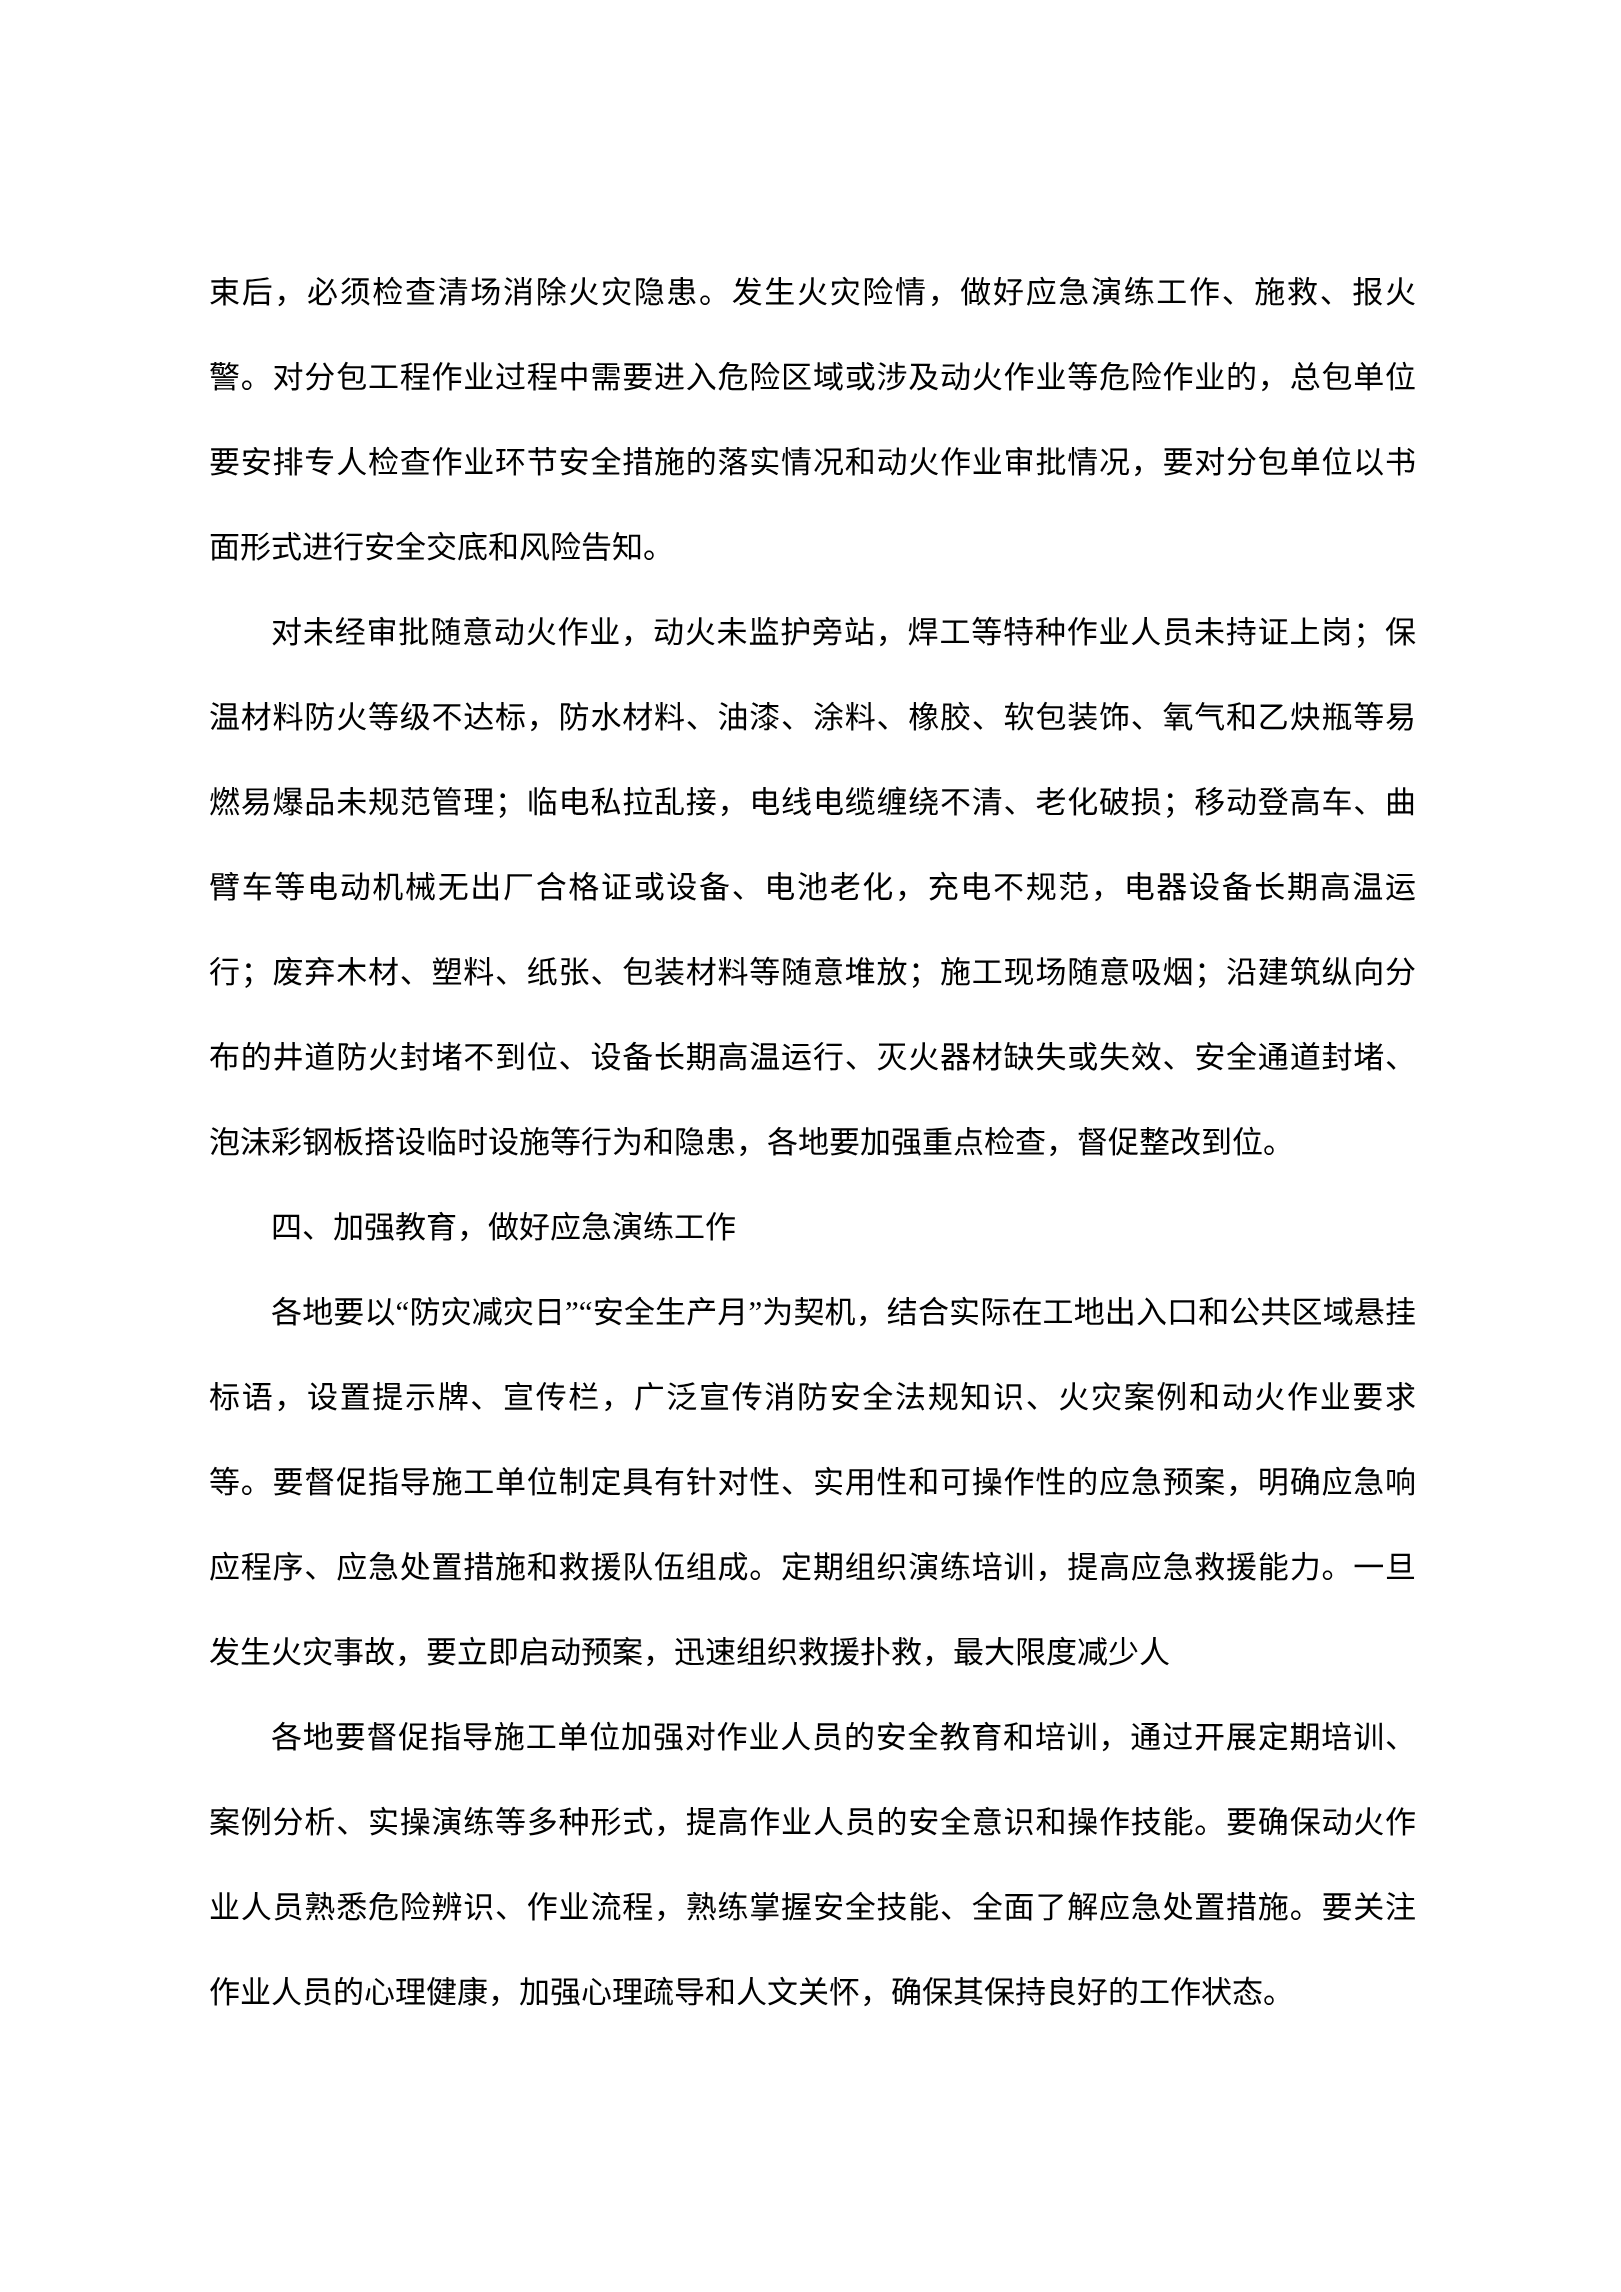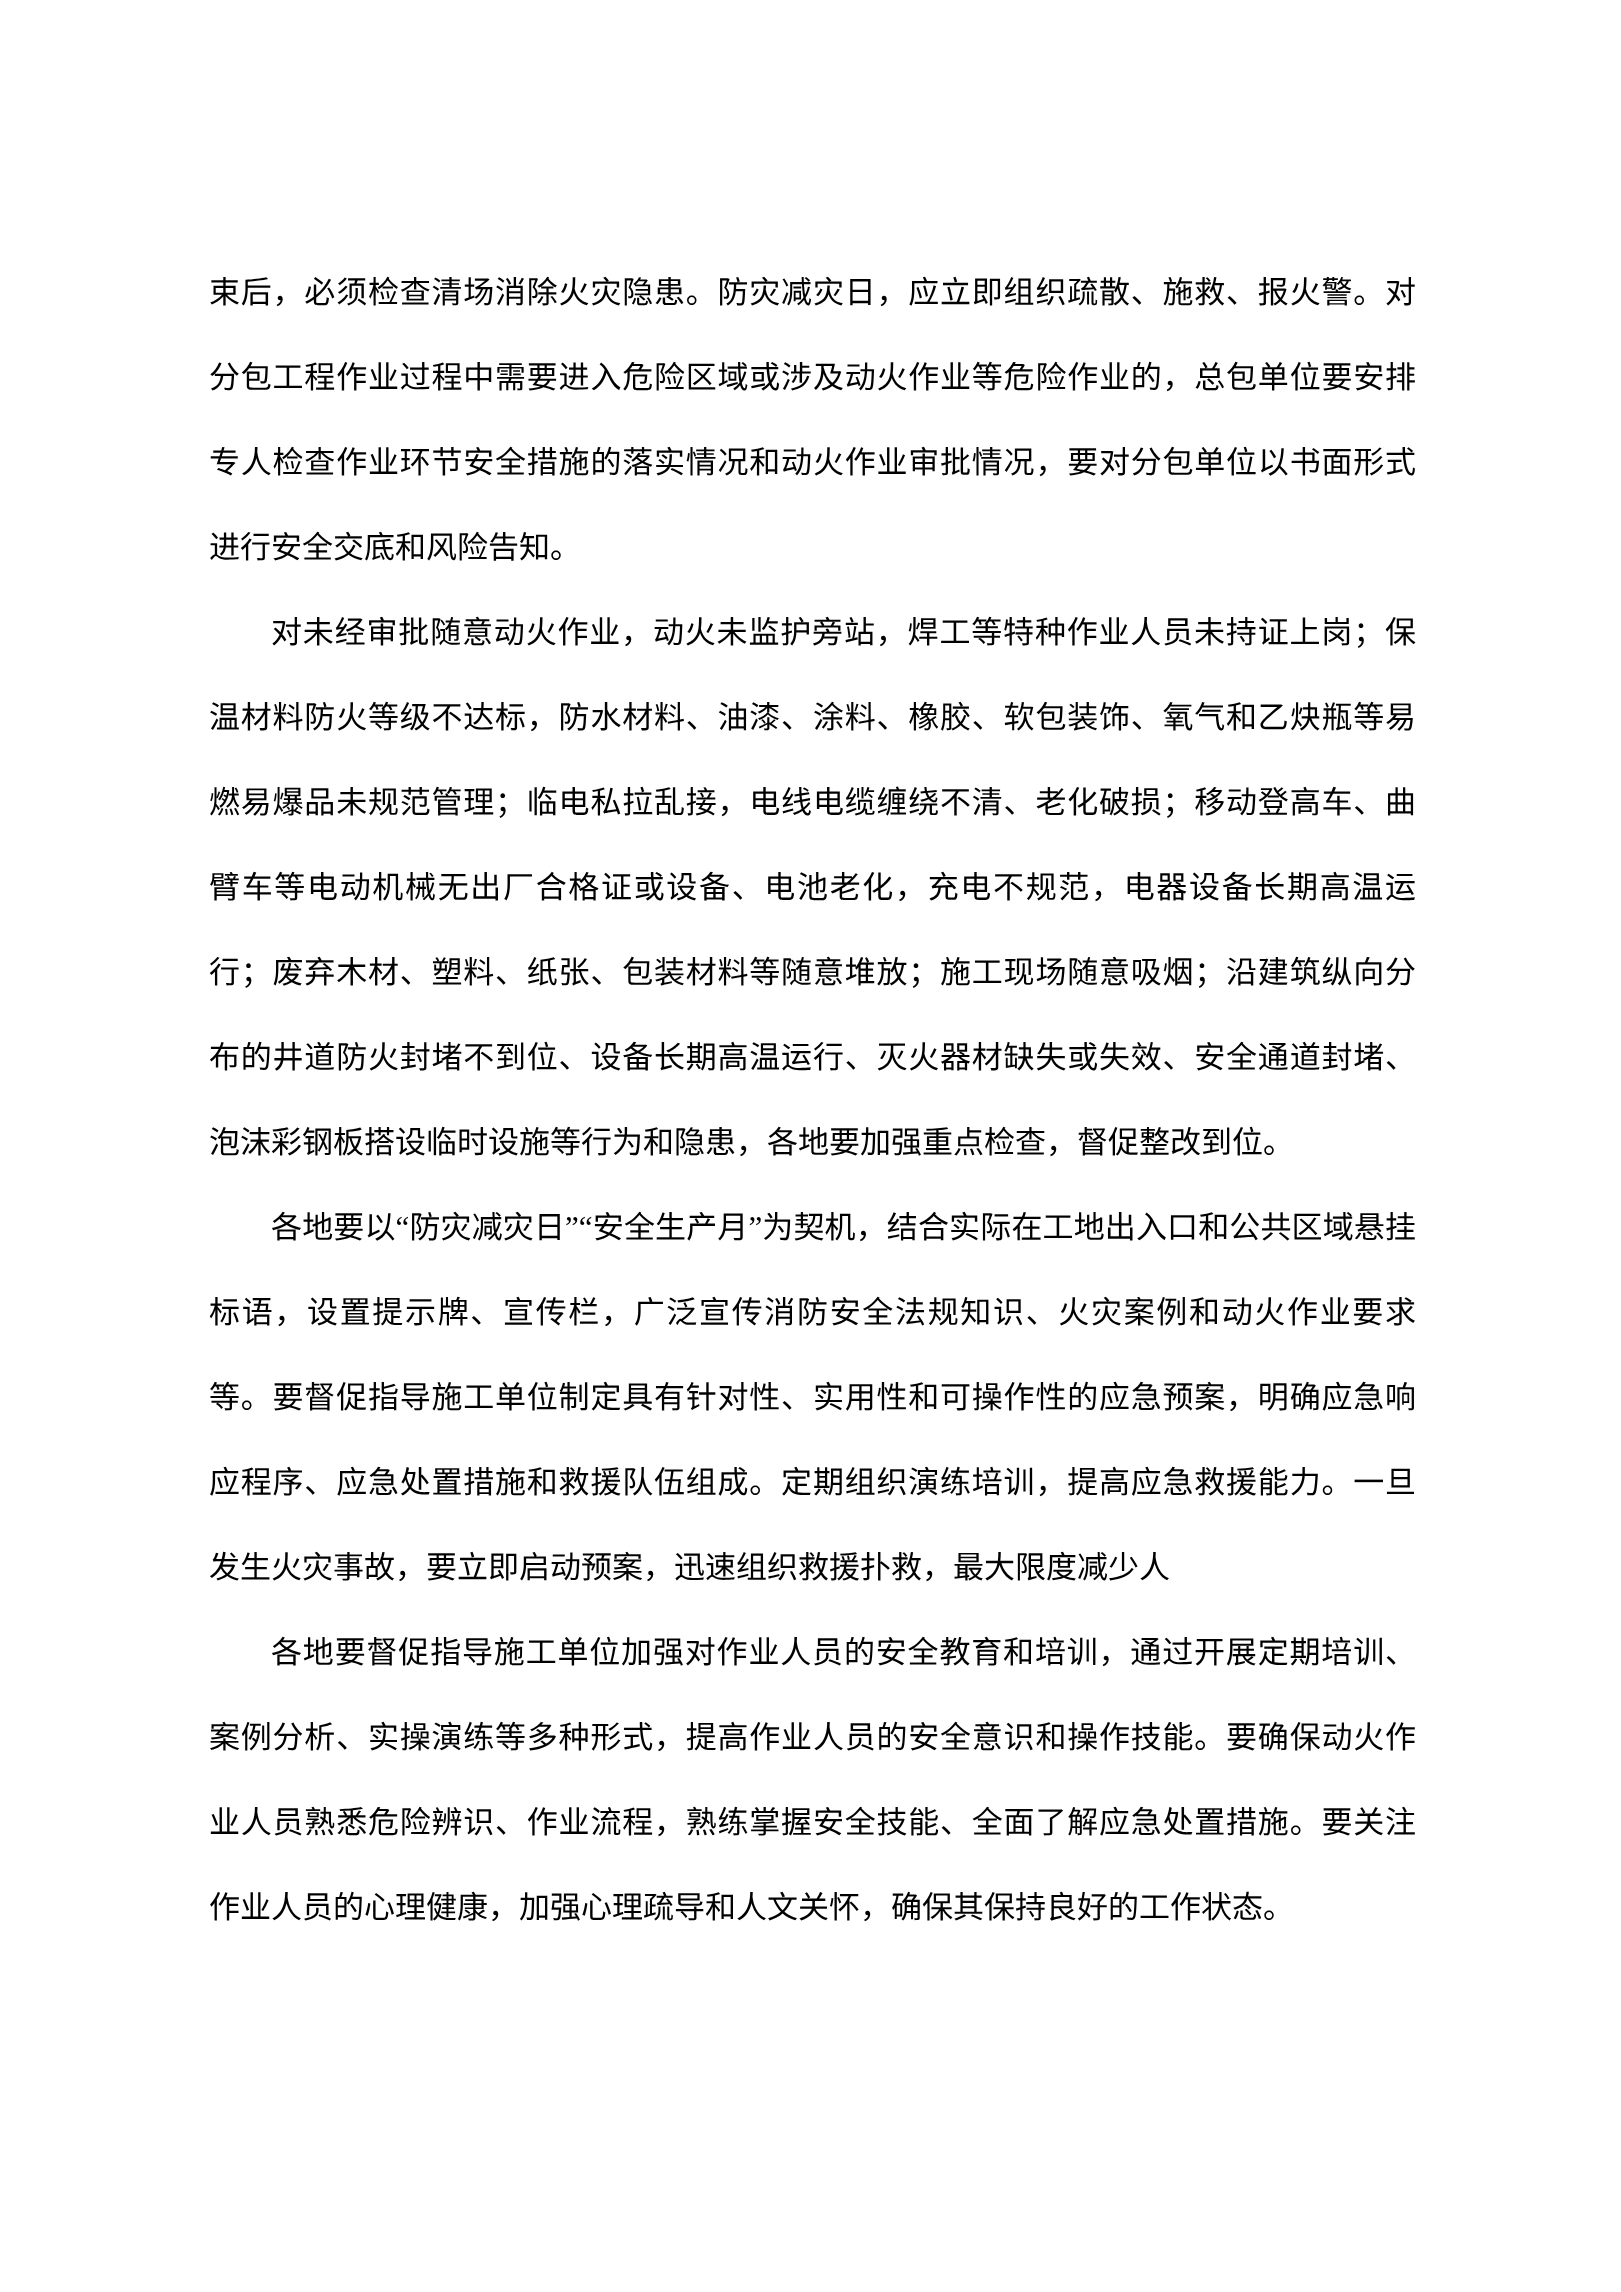--- a/index.html
+++ b/index.html
@@ -39,22 +39,23 @@
   .section-heading {
     font-family: "Liberation Sans", "DejaVu Sans", sans-serif;
     font-weight: bold;
     text-align: left;
   }
 </style>
 </head>
 <body>
 
 <div class="page">
-  <p class="body-para">束后，必须检查清场消除火灾隐患。防灾减灾日，应立即组织疏散、施救、报火警。对分包工程作业过程中需要进入危险区域或涉及动火作业等危险作业的，总包单位要安排专人检查作业环节安全措施的落实情况和动火作业审批情况，要对分包单位以书面形式进行安全交底和风险告知。</p>
+  <p class="body-para">束后，必须检查清场消除火灾隐患。发生火灾险情，做好应急演练工作、施救、报火警。对分包工程作业过程中需要进入危险区域或涉及动火作业等危险作业的，总包单位要安排专人检查作业环节安全措施的落实情况和动火作业审批情况，要对分包单位以书面形式进行安全交底和风险告知。</p>
 
   <p class="body-para indent">对未经审批随意动火作业，动火未监护旁站，焊工等特种作业人员未持证上岗；保温材料防火等级不达标，防水材料、油漆、涂料、橡胶、软包装饰、氧气和乙炔瓶等易燃易爆品未规范管理；临电私拉乱接，电线电缆缠绕不清、老化破损；移动登高车、曲臂车等电动机械无出厂合格证或设备、电池老化，充电不规范，电器设备长期高温运行；废弃木材、塑料、纸张、包装材料等随意堆放；施工现场随意吸烟；沿建筑纵向分布的井道防火封堵不到位、设备长期高温运行、灭火器材缺失或失效、安全通道封堵、泡沫彩钢板搭设临时设施等行为和隐患，各地要加强重点检查，督促整改到位。</p>
 
+  <h2 class="section-heading indent">四、加强教育，做好应急演练工作</h2>
 
   <p class="body-para indent">各地要以“防灾减灾日”“安全生产月”为契机，结合实际在工地出入口和公共区域悬挂标语，设置提示牌、宣传栏，广泛宣传消防安全法规知识、火灾案例和动火作业要求等。要督促指导施工单位制定具有针对性、实用性和可操作性的应急预案，明确应急响应程序、应急处置措施和救援队伍组成。定期组织演练培训，提高应急救援能力。一旦发生火灾事故，要立即启动预案，迅速组织救援扑救，最大限度减少人</p>
 
   <p class="body-para indent">各地要督促指导施工单位加强对作业人员的安全教育和培训，通过开展定期培训、案例分析、实操演练等多种形式，提高作业人员的安全意识和操作技能。要确保动火作业人员熟悉危险辨识、作业流程，熟练掌握安全技能、全面了解应急处置措施。要关注作业人员的心理健康，加强心理疏导和人文关怀，确保其保持良好的工作状态。</p>
 </div>
 
 
 </body></html>

